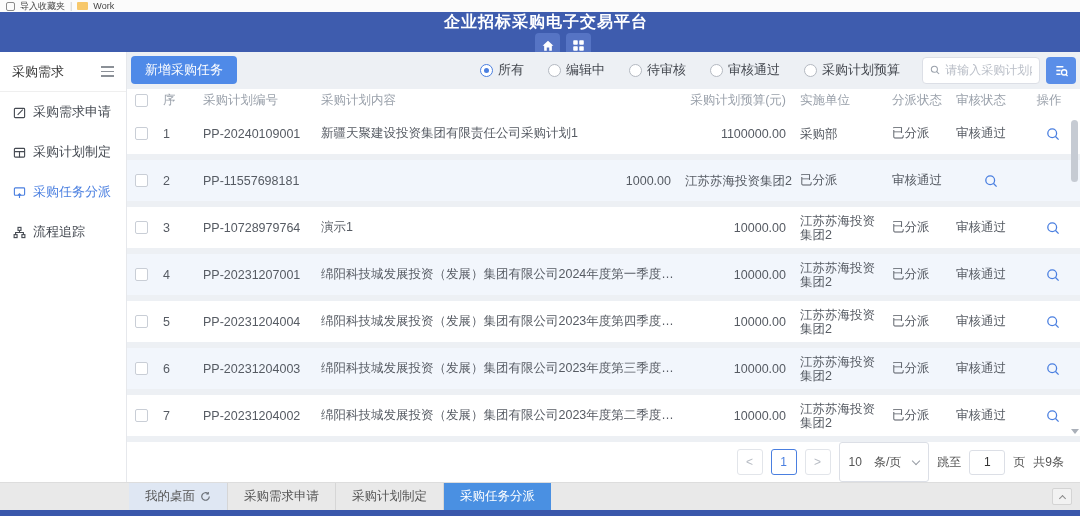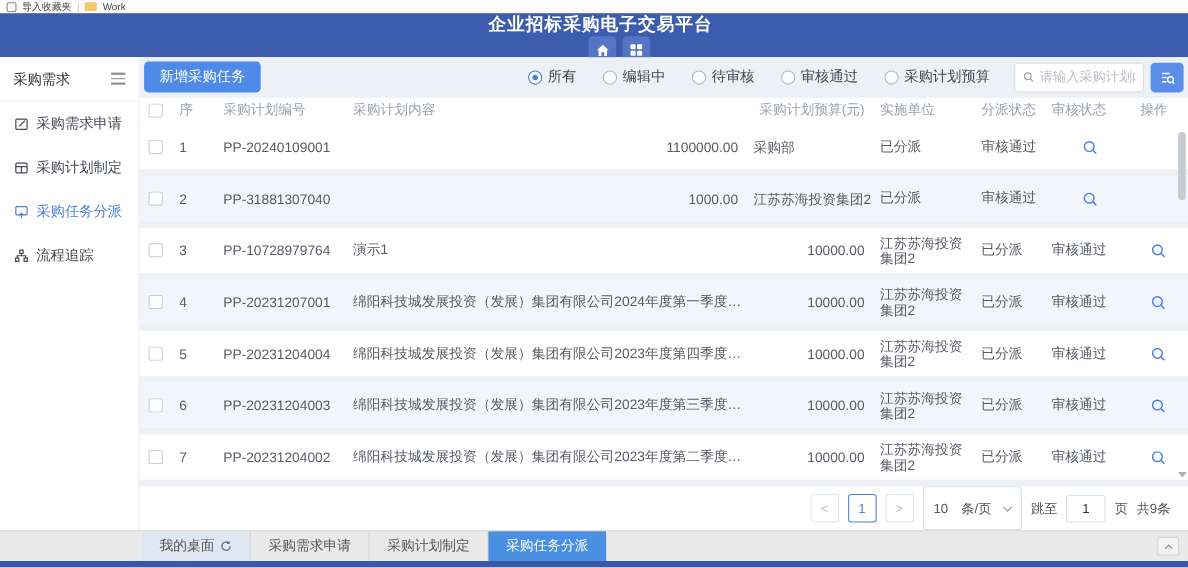--- a/index.html
+++ b/index.html
@@ -282,37 +282,38 @@
     </div>
 
     <div class="rows">
 
     <div class="trow grid-row">
         <div class="cell c-sel">
             <span class="checkbox"></span>
           </div>
         <div class="cell">1</div>
         <div class="cell">PP-20240109001</div>
+        <div class="cell">新疆天聚建设投资集团有限责任公司采购计划1</div>
         <div class="cell c-budget">1100000.00</div>
         <div class="cell c-unit">采购部</div>
         <div class="cell">已分派</div>
         <div class="cell">审核通过</div>
         <div class="cell c-action qbtn">
           <svg width="14" height="14" viewBox="0 0 14 14" fill="none" stroke="#4a7fe0" stroke-width="1.3">
               <circle cx="6.2" cy="6.2" r="4.4"></circle>
               <path d="M9.5 9.5 L12.6 12.6"></path>
             </svg>
         </div>
       </div>
         <div class="trow grid-row">
         <div class="cell c-sel">
             <span class="checkbox"></span>
           </div>
         <div class="cell">2</div>
-        <div class="cell">PP-31881307040</div>
+        <div class="cell">PP-11557698181</div>
         <div class="cell c-budget">1000.00</div>
         <div class="cell c-unit">江苏苏海投资集团2</div>
         <div class="cell">已分派</div>
         <div class="cell">审核通过</div>
         <div class="cell c-action qbtn">
           <svg width="14" height="14" viewBox="0 0 14 14" fill="none" stroke="#4a7fe0" stroke-width="1.3">
               <circle cx="6.2" cy="6.2" r="4.4"></circle>
               <path d="M9.5 9.5 L12.6 12.6"></path>
             </svg>
         </div>

